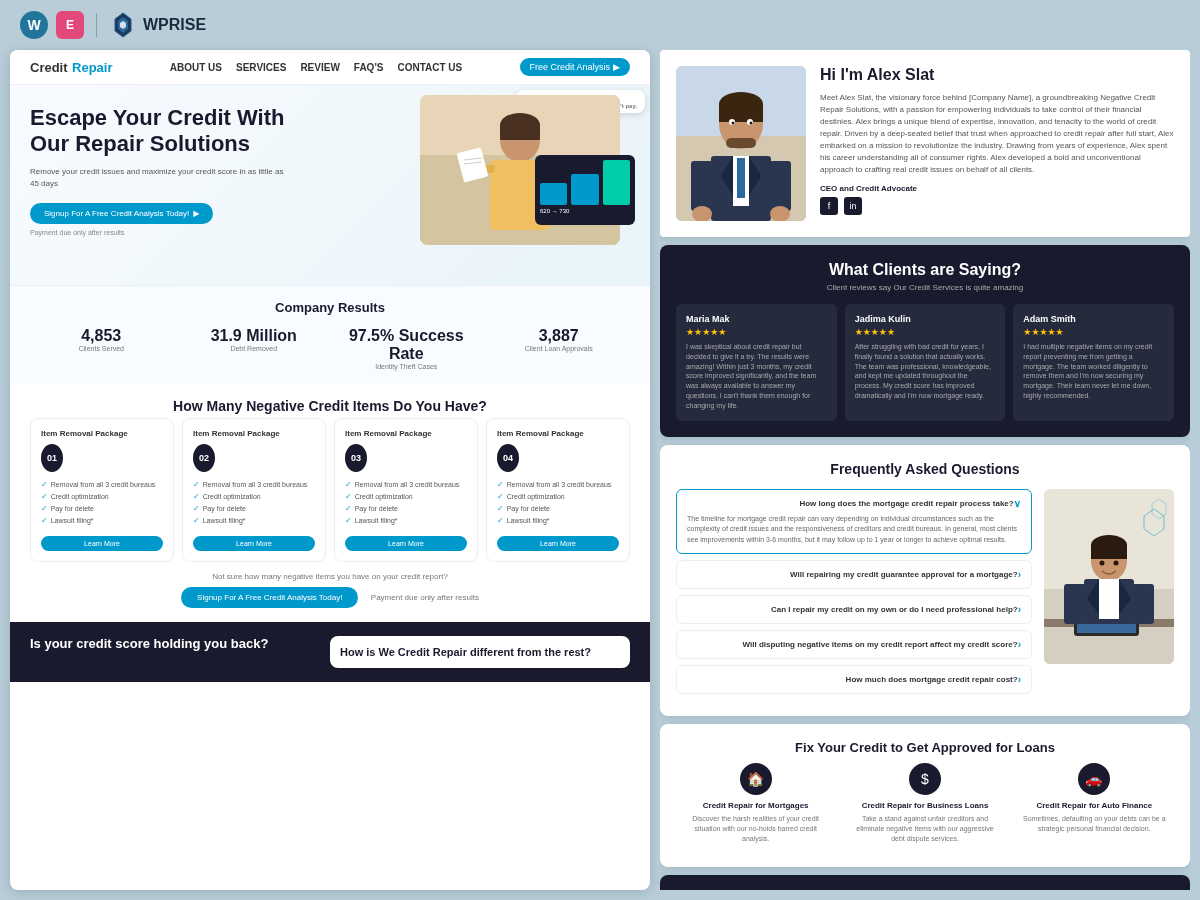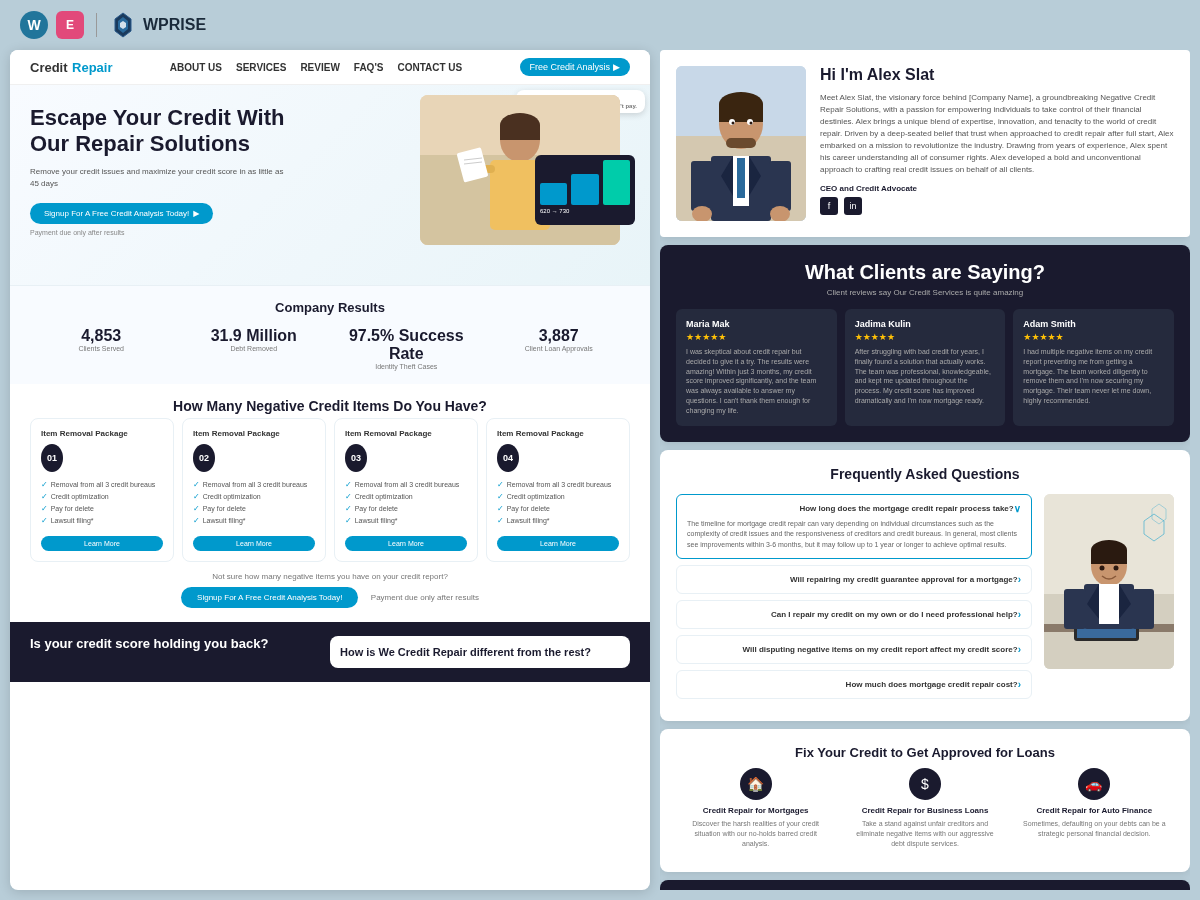--- a/index.html
+++ b/index.html
@@ -134,21 +134,21 @@
     .alex-social { display: flex; gap: 6px; margin-top: 4px; }
     .social-icon { width: 18px; height: 18px; background: #1a1a2e; border-radius: 3px; display: flex; align-items: center; justify-content: center; color: white; font-size: 9px; cursor: pointer; }
 
     
     .testimonials-section {
       background: #1a1a2e;
       border-radius: 8px;
       padding: 16px;
       box-shadow: 0 2px 8px rgba(0,0,0,0.1);
     }
-    .section-title { text-align: center; font-size: 20px; font-weight: 700; color: white; margin-bottom: 4px; }
+    .section-title { text-align: center; font-size: 16px; font-weight: 700; color: white; margin-bottom: 4px; }
     .section-subtitle { text-align: center; font-size: 8px; color: #aaa; margin-bottom: 12px; }
     .testimonials-grid { display: grid; grid-template-columns: repeat(3, 1fr); gap: 8px; }
     .testimonial-card { background: #252a3d; border-radius: 6px; padding: 10px; }
     .testimonial-name { font-size: 9px; font-weight: 700; color: white; margin-bottom: 3px; }
     .testimonial-stars { color: #ffc107; font-size: 9px; margin-bottom: 5px; }
     .testimonial-text { font-size: 7px; color: #aaa; line-height: 1.4; }
 
     
     .faq-section {
       background: white;

